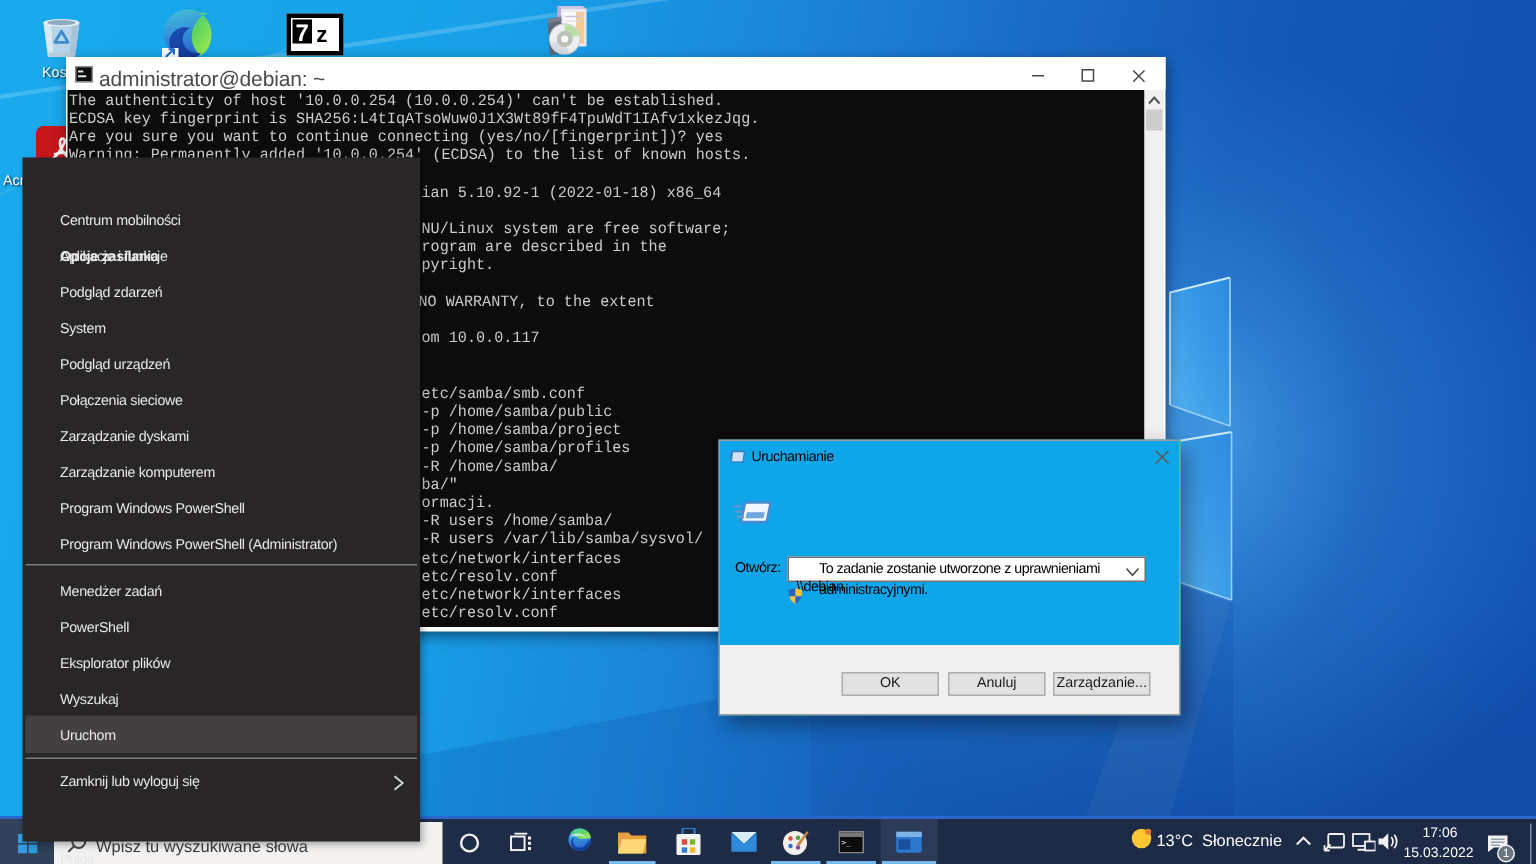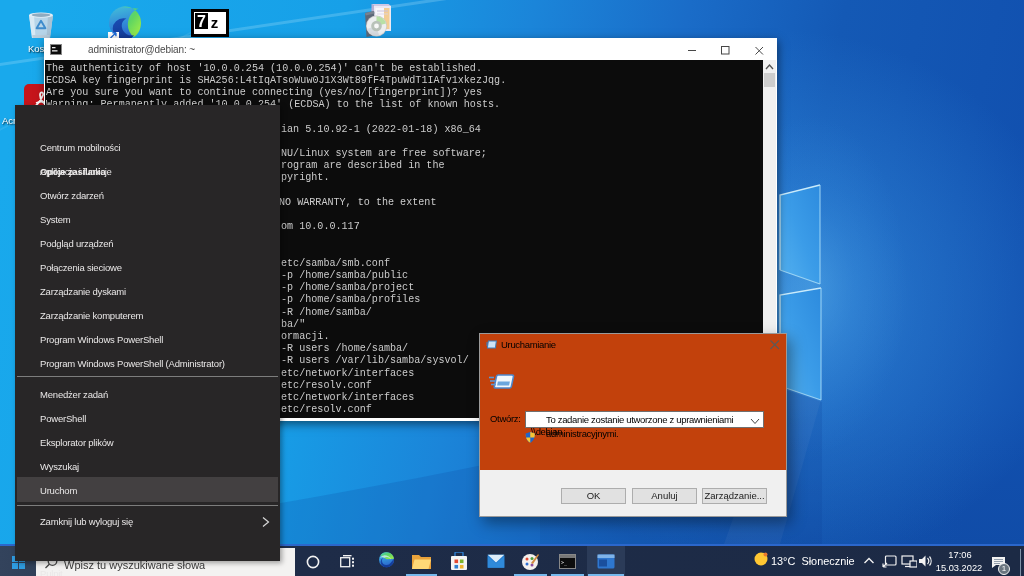--- a/index.html
+++ b/index.html
@@ -6,32 +6,32 @@
 html,body { width:1024px; height:576px; overflow:hidden; }
 body { font-family:"Liberation Sans", sans-serif; position:relative; background:#1b76d2; -webkit-font-smoothing:antialiased; }
 .abs { position:absolute; }
 
 #wall { left:0; top:0; width:1024px; height:576px; }
 
 .dlabel { color:#fff; font-size:9.5px; text-shadow:1px 1px 1.5px rgba(0,0,0,.85); white-space:nowrap; }
 
 #term { left:44px; top:38px; width:733px; height:383px; background:#fff; box-shadow:1px 3px 9px rgba(0,0,0,.5); }
 #termtitle { position:absolute; left:0; top:0; width:733px; height:22px; background:#fff; }
-#termtext { position:absolute; left:22px; top:6px; font-size:10px; letter-spacing:-0.1px; color:#4a4a4a;margin-left:22px; }
+#termtext { position:absolute; left:22px; top:6px; font-size:14px; letter-spacing:-0.1px; color:#4a4a4a; }
 #termblack { position:absolute; left:1px; top:22px; width:718px; height:358px; background:#0c0c0c; }
 .tl { position:absolute; font-family:"Liberation Mono", monospace; font-size:10.5px; line-height:12.2px; color:#cccccc; white-space:pre; transform:scaleX(0.961); transform-origin:0 0; }
 #termscroll { position:absolute; left:719px; top:22px; width:13px; height:358px; background:#f0f0f0; }
 #termthumb { position:absolute; left:1px; top:13px; width:11px; height:14px; background:#cdcdcd; }
 
 #menu { left:15px; top:105px; width:265px; height:456px; background:#282627; box-shadow:2px 2px 5px rgba(0,0,0,.35); }
 .mi { position:absolute; left:25px; color:#e9e7e7; font-size:9.5px; letter-spacing:-0.2px; white-space:nowrap; }
 .msep { position:absolute; left:2px; width:261px; height:1px; background:#7d7d7d; }
 #mhl { position:absolute; left:2px; top:372px; width:261px; height:25px; background:#434041; }
 
-#rundlg { left:479px; top:293px; width:308px; height:184px; background:#c2410c; border:1px solid #9a9a9a; box-shadow:4px 6px 14px rgba(0,0,0,.4);margin-top:40px; }
+#rundlg { left:479px; top:293px; width:308px; height:184px; background:#0ea5e9; border:1px solid #9a9a9a; box-shadow:4px 6px 14px rgba(0,0,0,.4); }
 #runfoot { position:absolute; left:0; top:136px; width:306px; height:46px; background:#f0f0f0; }
 .btn { position:absolute; top:18px; width:65px; height:16px; background:#e1e1e1; border:1px solid #adadad; font-size:9.5px; color:#1a1a1a; text-align:center; line-height:14px; }
 .dtext { position:absolute; font-size:9.5px; color:#000; letter-spacing:-0.32px; }
 
 #taskbar { left:0; top:544px; width:1024px; height:32px; background:linear-gradient(90deg,#33435c 0px,#283850 120px,#1e2c48 300px,#1c2a45 100%); border-top:2px solid #2b67cc; }
 #search { position:absolute; left:36px; top:2px; width:259px; height:30px; background:#f3f2f1; }
 .ttext { position:absolute; color:#fff; font-size:11px; white-space:nowrap; }
 .underline { position:absolute; top:27.5px; height:2px; background:#76b9ed; }
 </style>
 </head>
@@ -389,21 +389,21 @@
 <div id="menu" class="abs">
   <div id="mhl"></div>
   <div class="msep" style="top:271px;"></div>
   <div class="msep" style="top:400px;"></div>
   <svg class="abs" style="left:246px;top:411px" width="12" height="12" viewBox="0 0 12 12">
     <path d="M2 1.5 L7.5 6 L2 10.5" stroke="#d8d8d8" stroke-width="1.2" fill="none"></path>
   </svg>
 <div class="mi" style="top:13px;margin-top:48px;">Aplikacje i funkcje</div>
     <div class="mi" style="top:37px;">Centrum mobilności</div>
     <div class="mi" style="top:61px;font-weight:bold;">Opcje zasilania</div>
-    <div class="mi" style="top:85px;">Otwórz zdarzeń</div>
+    <div class="mi" style="top:85px;">Podgląd zdarzeń</div>
     <div class="mi" style="top:109px;">System</div>
     <div class="mi" style="top:133px;">Podgląd urządzeń</div>
     <div class="mi" style="top:157px;">Połączenia sieciowe</div>
     <div class="mi" style="top:181px;">Zarządzanie dyskami</div>
     <div class="mi" style="top:205px;">Zarządzanie komputerem</div>
     <div class="mi" style="top:229px;">Program Windows PowerShell</div>
     <div class="mi" style="top:253px;">Program Windows PowerShell (Administrator)</div>
     <div class="mi" style="top:283.5px;">Menedżer zadań</div>
     <div class="mi" style="top:307.5px;">PowerShell</div>
     <div class="mi" style="top:331.5px;">Eksplorator plików</div>

